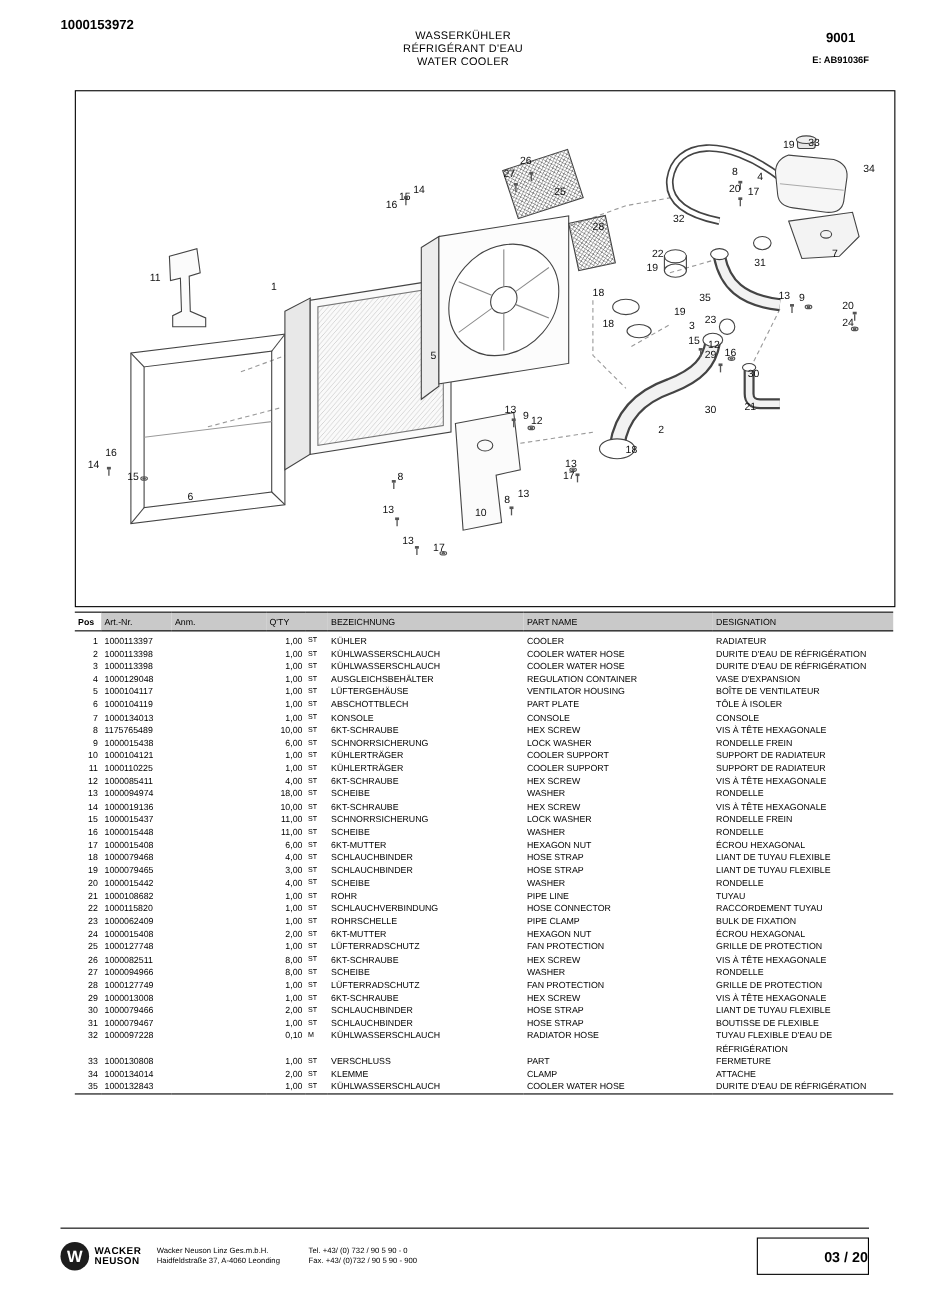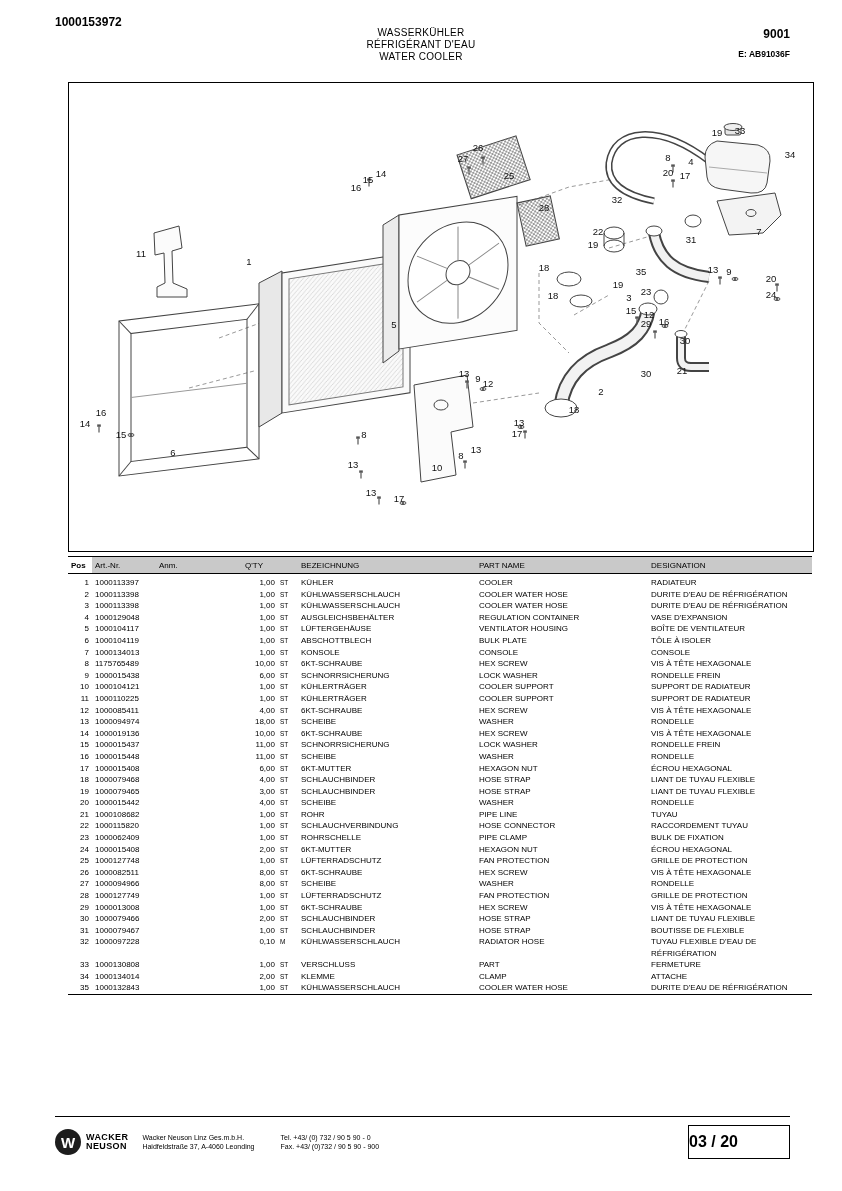--- a/index.html
+++ b/index.html
@@ -3,21 +3,21 @@
 <meta charset="utf-8">
 <style>
   html,body{margin:0;padding:0;background:#e9e9e9;}
   .page{position:relative;width:842px;height:1191px;margin:0 auto;background:#fff;
         font-family:"Liberation Sans",sans-serif;color:#000;overflow:hidden;}
 
   
   .page-header{position:absolute;left:0;top:0;width:100%;height:80px;}
   .doc-number{position:absolute;left:55px;top:15px;font-size:12px;font-weight:bold;}
   .title-block{position:absolute;left:0;top:27px;width:100%;text-align:center;font-size:10px;line-height:12px;letter-spacing:.3px;}
-  .code-block{position:absolute;right:52px;top:27px;text-align:right;}
+  .code-block{position:absolute;right:52px;top:27px;text-align:center;}
   .group-code{font-size:12px;font-weight:bold;}
   .revision{font-size:8.5px;font-weight:bold;margin-top:8px;}
 
   
   .diagram-box{position:absolute;left:68px;top:82px;width:744px;height:468px;border:1px solid #000;}
   .diagram-box svg{position:absolute;left:0;top:0;}
   .callout-layer{position:absolute;left:0;top:0;width:100%;height:100%;}
   .callout{position:absolute;transform:translate(-50%,-50%);font-size:9.5px;color:#111;}
 
   
@@ -37,21 +37,21 @@
 
   
   .page-footer{position:absolute;left:55px;top:1116px;width:735px;border-top:1px solid #000;
                display:flex;align-items:center;justify-content:flex-start;padding-top:8px;}
   .logo{display:flex;align-items:center;gap:5px;margin-right:14px;}
   .logo-circle{width:26px;height:26px;border-radius:50%;background:#1d1d1d;color:#fff;display:flex;
                align-items:center;justify-content:center;font-weight:bold;font-size:15px;}
   .logo-text{font-weight:bold;font-size:9px;line-height:9px;letter-spacing:.4px;}
   .footer-col{font-size:7px;line-height:9px;margin-right:26px;}
   .page-box{margin-left:auto;border:1px solid #000;width:100px;height:32px;display:flex;
-            align-items:center;justify-content:flex-start;font-weight:bold;font-size:16px;}
+            align-items:center;justify-content:flex-end;font-weight:bold;font-size:13px;}
 </style>
 </head>
 <body>
 
 <div class="page">
 
   <header class="page-header">
     <div class="doc-number">1000153972</div>
     <div class="title-block">
       <div>WASSERKÜHLER</div>
@@ -352,21 +352,21 @@
             <td class="c-partname">VENTILATOR HOUSING</td>
             <td class="c-designation">BOÎTE DE VENTILATEUR</td>
           </tr>
           <tr>
             <td class="c-pos">6</td>
             <td class="c-artnr">1000104119</td>
             <td class="c-anm"></td>
             <td class="c-qty">1,00</td>
             <td class="c-unit">ST</td>
             <td class="c-bezeichnung">ABSCHOTTBLECH</td>
-            <td class="c-partname">BULK PLATE</td>
+            <td class="c-partname">PART PLATE</td>
             <td class="c-designation">TÔLE À ISOLER</td>
           </tr>
           <tr>
             <td class="c-pos">7</td>
             <td class="c-artnr">1000134013</td>
             <td class="c-anm"></td>
             <td class="c-qty">1,00</td>
             <td class="c-unit">ST</td>
             <td class="c-bezeichnung">KONSOLE</td>
             <td class="c-partname">CONSOLE</td>

